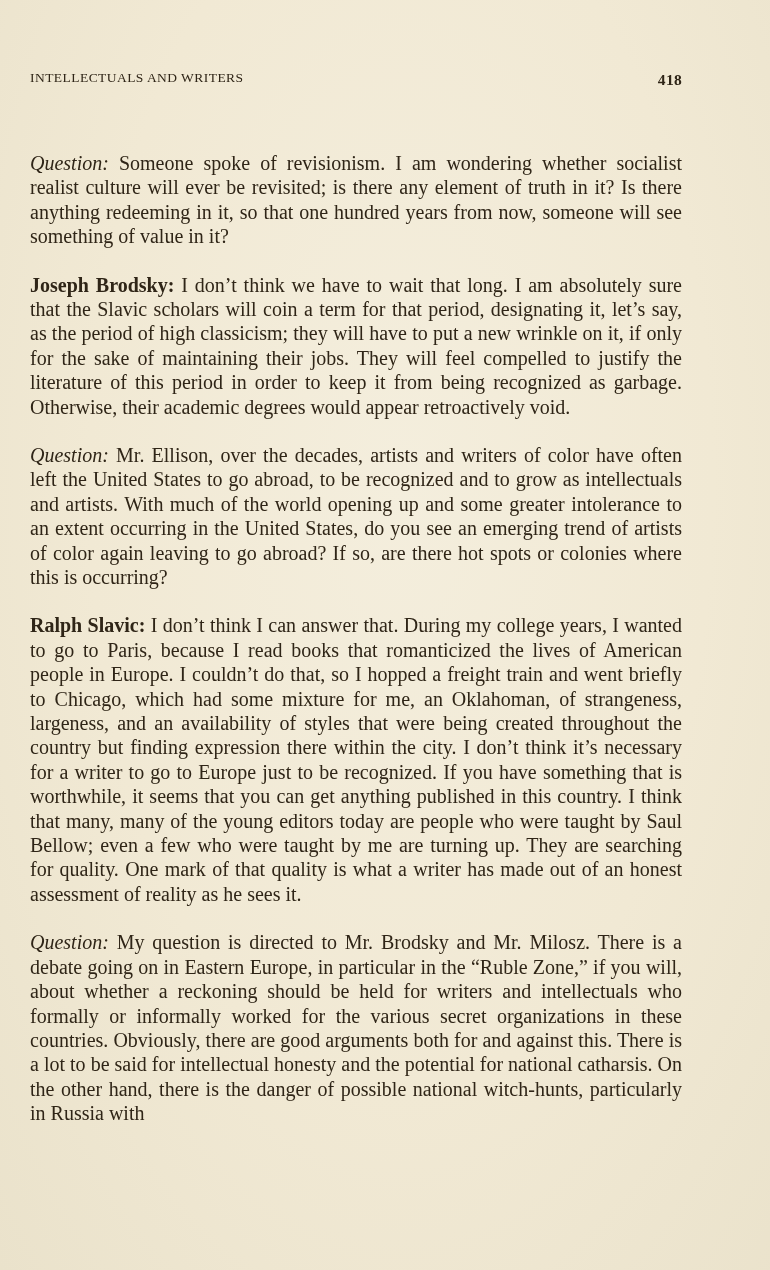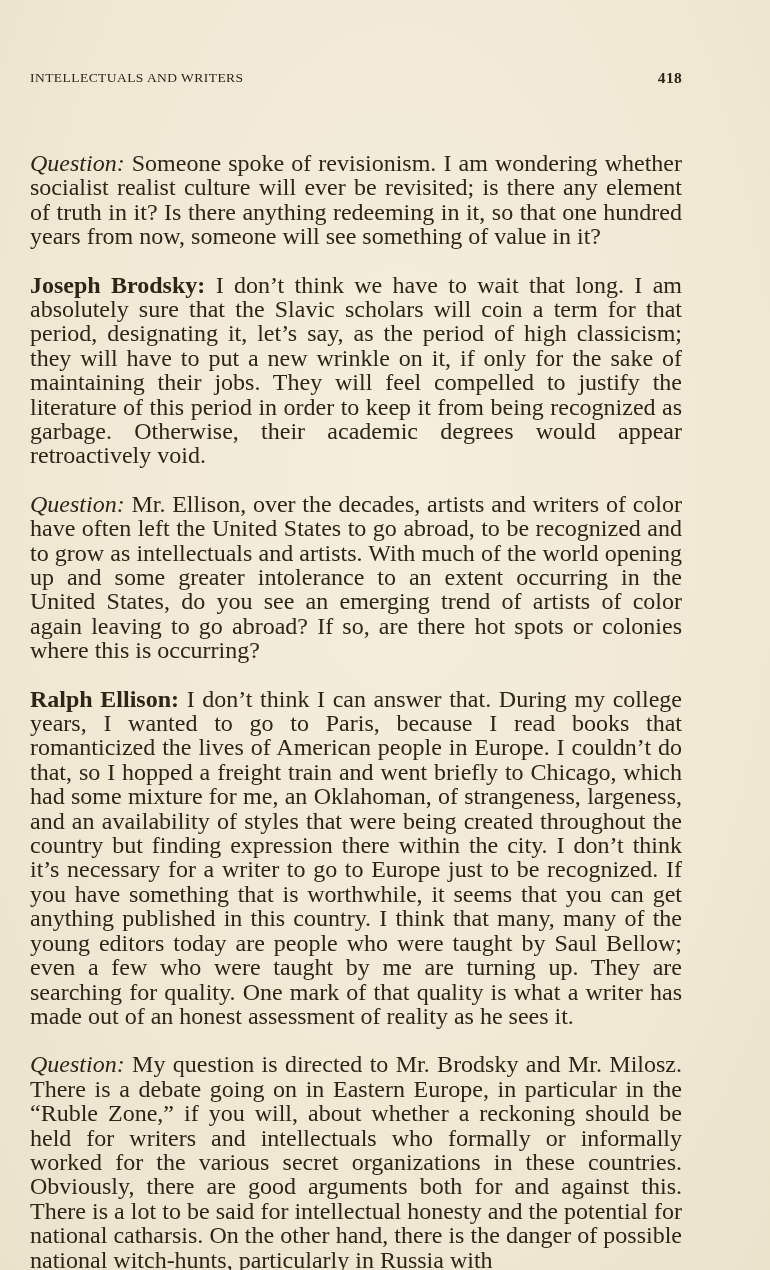--- a/index.html
+++ b/index.html
@@ -17,42 +17,42 @@
     width: 770px;
     height: 1270px;
     padding: 68px 76px 40px 30px;
     background: radial-gradient(ellipse at 52% 38%, #f4eedd 0%, #f1e9d4 55%, #eae2cb 100%);
     color: #2f2517;
     font-family: "Liberation Serif", "DejaVu Serif", serif;
   }
   .running-head {
     display: flex;
     justify-content: space-between;
-    align-items: center;
+    align-items: flex-end;
     width: 100%;
   }
   .head-title {
     font-size: 13.5px;
     line-height: 1.55;
     letter-spacing: 0.45px;
     font-weight: normal;
   }
   .head-title span { display: block; }
   .page-number {
     font-weight: bold;
     font-size: 15.5px;
     letter-spacing: 0.3px;
     padding-right: 12px;
   }
   .body-text {
     margin-top: 62px;
   }
   p.para {
     margin: 0 12px 24px 0;
-    font-size: 24px;
+    font-size: 20px;
     line-height: 24.4px;
     text-align: justify;
     text-justify: inter-word;
   }
   p.para:last-child { margin-bottom: 0; }
   .label-italic { font-style: italic; }
   .label-bold { font-weight: bold; }
 </style>
 </head>
 <body>
@@ -77,21 +77,21 @@
       <span class="label-bold">Joseph Brodsky:</span>
       <span>I don’t think we have to wait that long. I am absolutely sure that the Slavic scholars will coin a term for that period, designating it, let’s say, as the period of high classicism; they will have to put a new wrinkle on it, if only for the sake of maintaining their jobs. They will feel compelled to justify the literature of this period in order to keep it from being recognized as garbage. Otherwise, their academic degrees would appear retroactively void.</span>
     </p>
 
     <p class="para">
       <span class="label-italic">Question:</span>
       <span>Mr. Ellison, over the decades, artists and writers of color have often left the United States to go abroad, to be recognized and to grow as intellectuals and artists. With much of the world opening up and some greater intolerance to an extent occurring in the United States, do you see an emerging trend of artists of color again leaving to go abroad? If so, are there hot spots or colonies where this is occurring?</span>
     </p>
 
     <p class="para">
-      <span class="label-bold">Ralph Ellison:</span>
+      <span class="label-bold">Ralph Slavic:</span>
       <span>I don’t think I can answer that. During my college years, I wanted to go to Paris, because I read books that romanticized the lives of American people in Europe. I couldn’t do that, so I hopped a freight train and went briefly to Chicago, which had some mixture for me, an Oklahoman, of strangeness, largeness, and an availability of styles that were being created throughout the country but finding expression there within the city. I don’t think it’s necessary for a writer to go to Europe just to be recognized. If you have something that is worthwhile, it seems that you can get anything published in this country. I think that many, many of the young editors today are people who were taught by Saul Bellow; even a few who were taught by me are turning up. They are searching for quality. One mark of that quality is what a writer has made out of an honest assessment of reality as he sees it.</span>
     </p>
 
     <p class="para">
       <span class="label-italic">Question:</span>
       <span>My question is directed to Mr. Brodsky and Mr. Milosz. There is a debate going on in Eastern Europe, in particular in the “Ruble Zone,” if you will, about whether a reckoning should be held for writers and intellectuals who formally or informally worked for the various secret organizations in these countries. Obviously, there are good arguments both for and against this. There is a lot to be said for intellectual honesty and the potential for national catharsis. On the other hand, there is the danger of possible national witch-hunts, particularly in Russia with</span>
     </p>
 
   </div>
 

